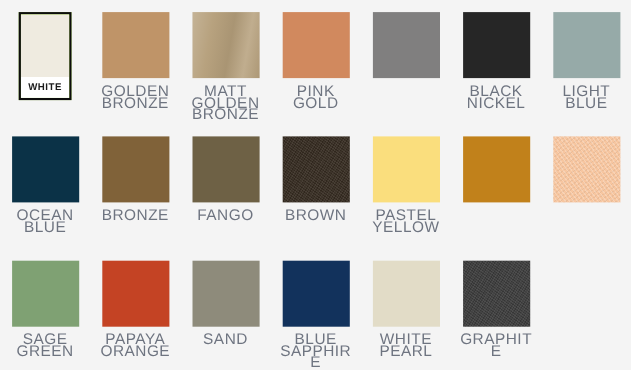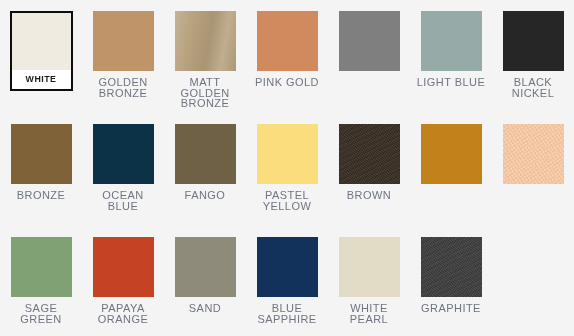--- a/index.html
+++ b/index.html
@@ -41,33 +41,33 @@
     height: 60px;
     margin-top: 11px;
     box-sizing: border-box;
     flex: none;
   }
 
   .chip-label {
     margin-top: 6px;
     width: 72px;
     text-align: center;
-    font-size: 11px;
+    font-size: 14px;
     line-height: 10.6px;
     letter-spacing: 0.45px;
     color: #6e7480;
     font-variant: small-caps;
     text-transform: uppercase;
     word-break: break-word;
     font-family: "Liberation Sans", sans-serif;
   }
 
   
   .swatch-cell.framed .frame-box {
-    width: 63px;
+    width: 48px;
     height: 80px;
     margin-top: 11px;
     border: 2px solid #0d0d0d;
     background: #bef264;
     box-sizing: border-box;
     display: flex;
     flex-direction: column;
     overflow: hidden;
   }
   .swatch-cell.framed .frame-chip {
@@ -125,46 +125,46 @@
       <div class="chip-label">MATT GOLDEN BRONZE</div>
     </div>
     <div class="swatch-cell">
       <div class="chip" style="background-color: rgb(209, 137, 94);"></div>
       <div class="chip-label">PINK GOLD</div>
     </div>
     <div class="swatch-cell">
       <div class="chip" style="background-color: rgb(128, 127, 127);"></div>
     </div>
     <div class="swatch-cell">
+      <div class="chip" style="background-color: rgb(38, 38, 38);"></div>
+      <div class="chip-label">BLACK NICKEL</div>
+    </div>
+    <div class="swatch-cell">
       <div class="chip" style="background-color: rgb(150, 170, 168);"></div>
       <div class="chip-label">LIGHT BLUE</div>
     </div>
     <div class="swatch-cell">
-      <div class="chip" style="background-color: rgb(38, 38, 38);"></div>
-      <div class="chip-label">BLACK NICKEL</div>
+      <div class="chip" style="background-color: rgb(11, 50, 71);"></div>
+      <div class="chip-label">OCEAN BLUE</div>
     </div>
     <div class="swatch-cell">
       <div class="chip" style="background-color: rgb(128, 98, 57);"></div>
       <div class="chip-label">BRONZE</div>
     </div>
     <div class="swatch-cell">
-      <div class="chip" style="background-color: rgb(11, 50, 71);"></div>
-      <div class="chip-label">OCEAN BLUE</div>
-    </div>
-    <div class="swatch-cell">
       <div class="chip" style="background-color: rgb(110, 97, 69);"></div>
       <div class="chip-label">FANGO</div>
     </div>
     <div class="swatch-cell">
+      <div class="chip finish-grain" style="background-color: rgb(53, 43, 32);"></div>
+      <div class="chip-label">BROWN</div>
+    </div>
+    <div class="swatch-cell">
       <div class="chip" style="background-color: rgb(250, 222, 125);"></div>
       <div class="chip-label">PASTEL YELLOW</div>
-    </div>
-    <div class="swatch-cell">
-      <div class="chip finish-grain" style="background-color: rgb(53, 43, 32);"></div>
-      <div class="chip-label">BROWN</div>
     </div>
     <div class="swatch-cell">
       <div class="chip" style="background-color: rgb(193, 129, 27);"></div>
     </div>
     <div class="swatch-cell">
       <div class="chip finish-speckle" style="background-color: rgb(247, 198, 160);"></div>
     </div>
     <div class="swatch-cell">
       <div class="chip" style="background-color: rgb(127, 161, 115);"></div>
       <div class="chip-label">SAGE GREEN</div>

